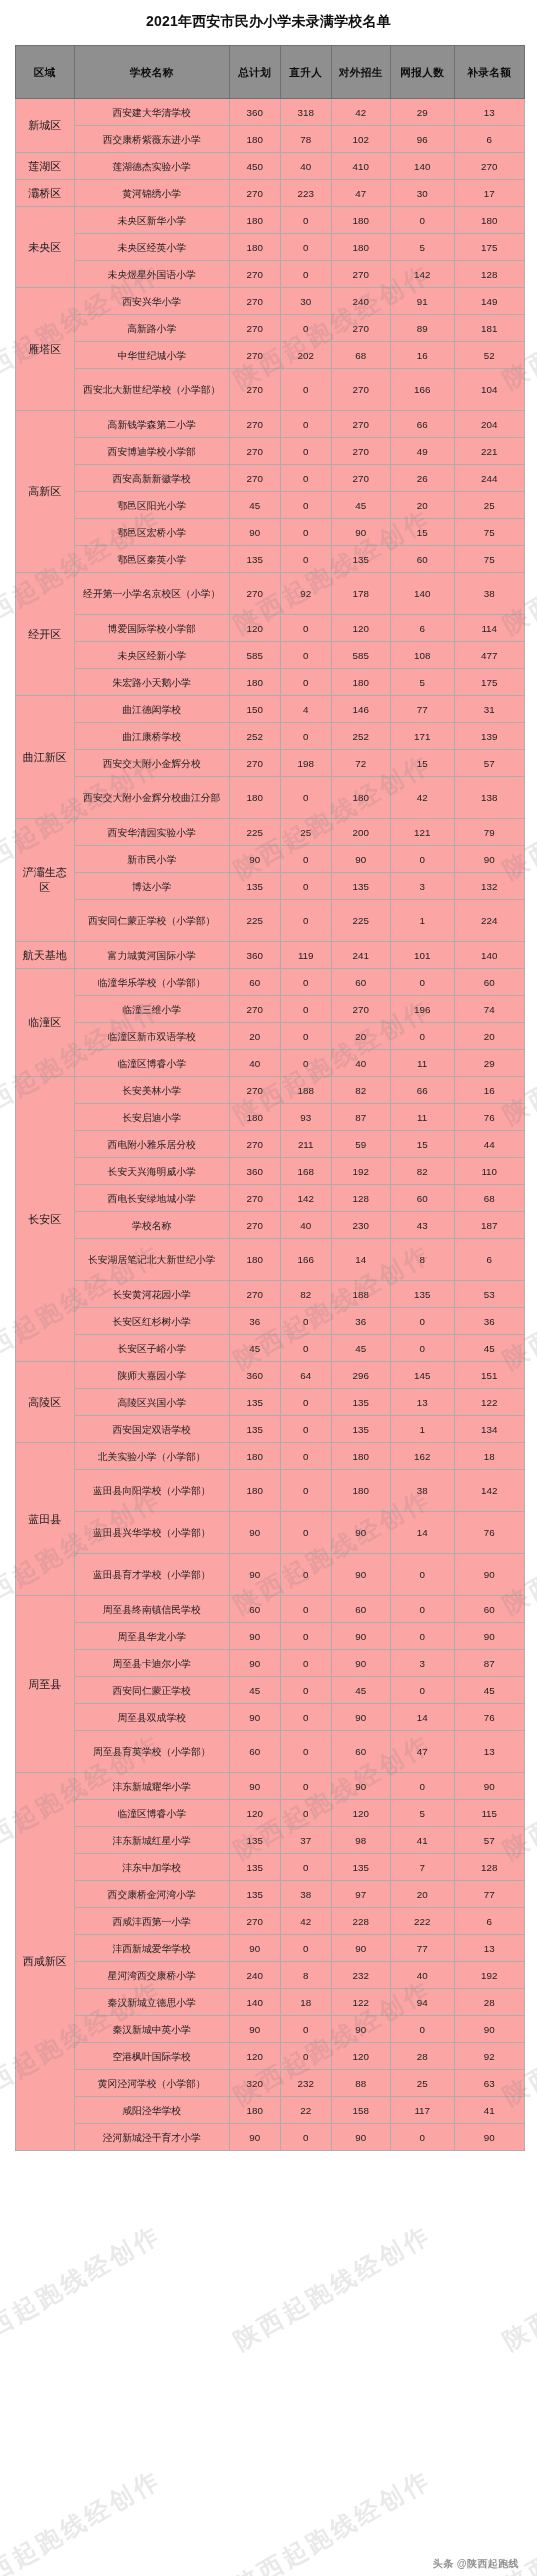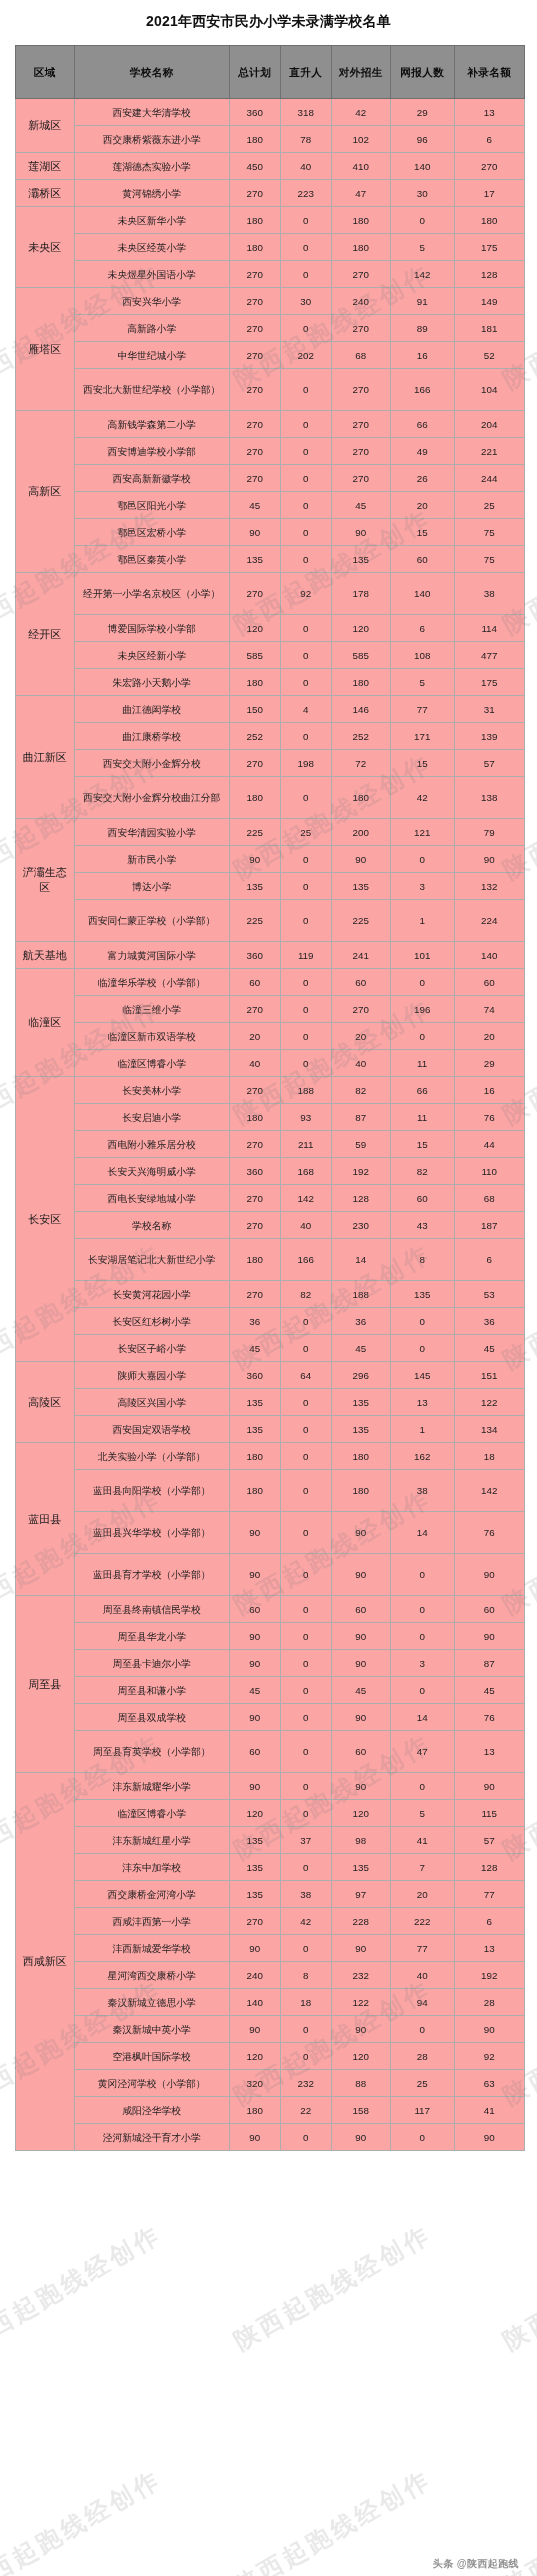--- a/index.html
+++ b/index.html
@@ -580,21 +580,21 @@
         </tr>
         <tr class="row">
           <td class="school">周至县卡迪尔小学</td>
           <td class="num">90</td>
           <td class="num">0</td>
           <td class="num">90</td>
           <td class="num">3</td>
           <td class="num">87</td>
         </tr>
         <tr class="row">
-          <td class="school">周至县和谦小学</td>
+          <td class="school">西安同仁蒙正学校</td>
           <td class="num">45</td>
           <td class="num">0</td>
           <td class="num">45</td>
           <td class="num">0</td>
           <td class="num">45</td>
         </tr>
         <tr class="row">
           <td class="school">周至县双成学校</td>
           <td class="num">90</td>
           <td class="num">0</td>

